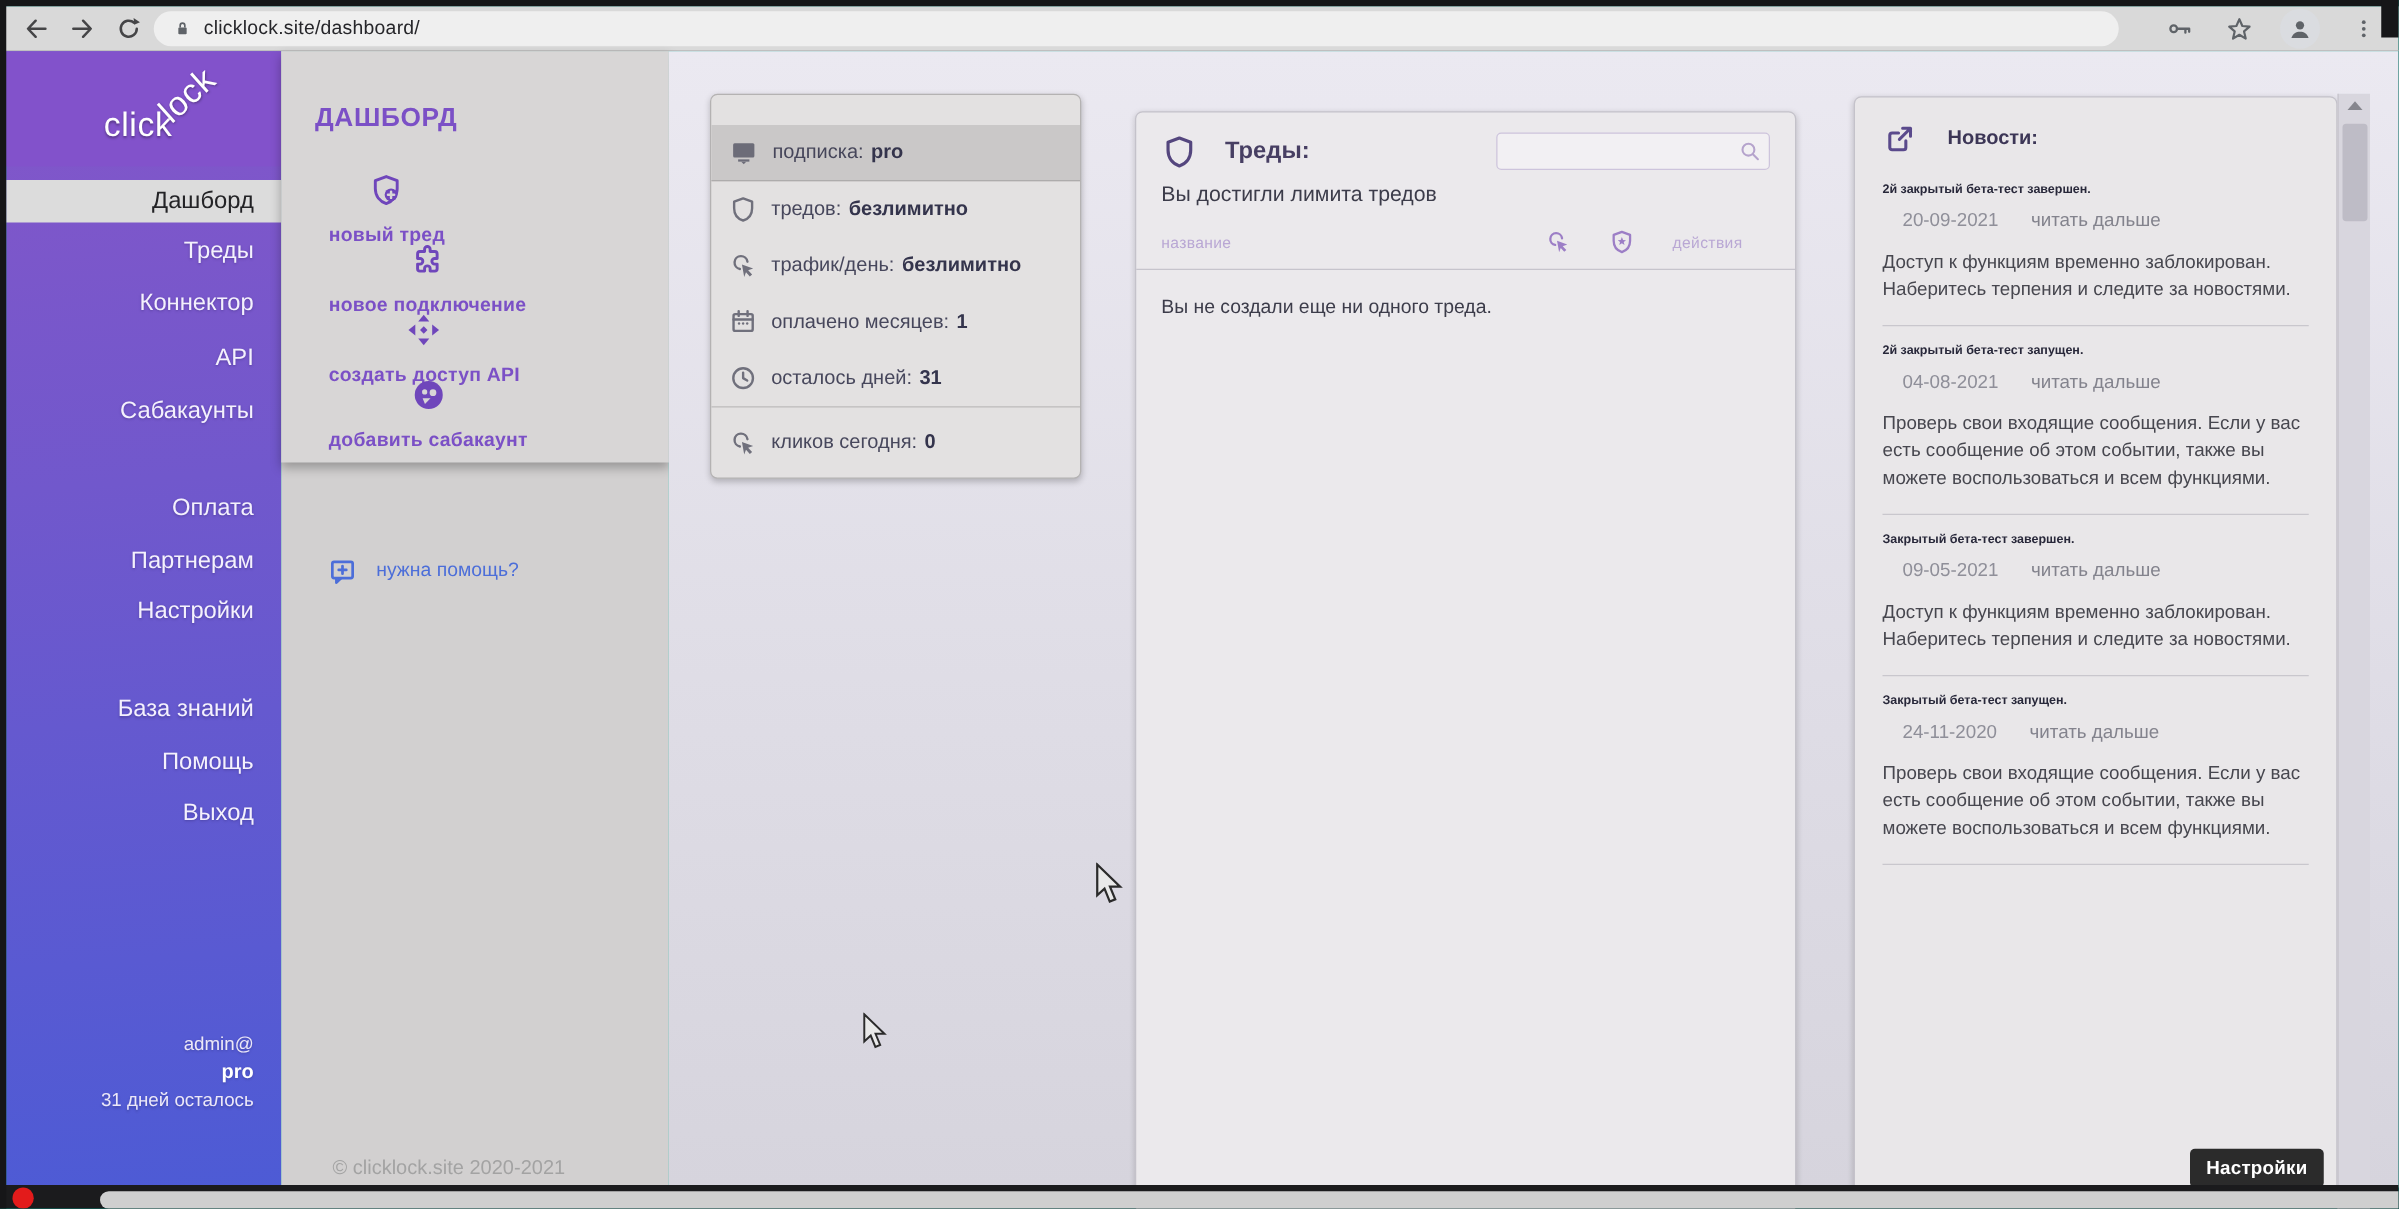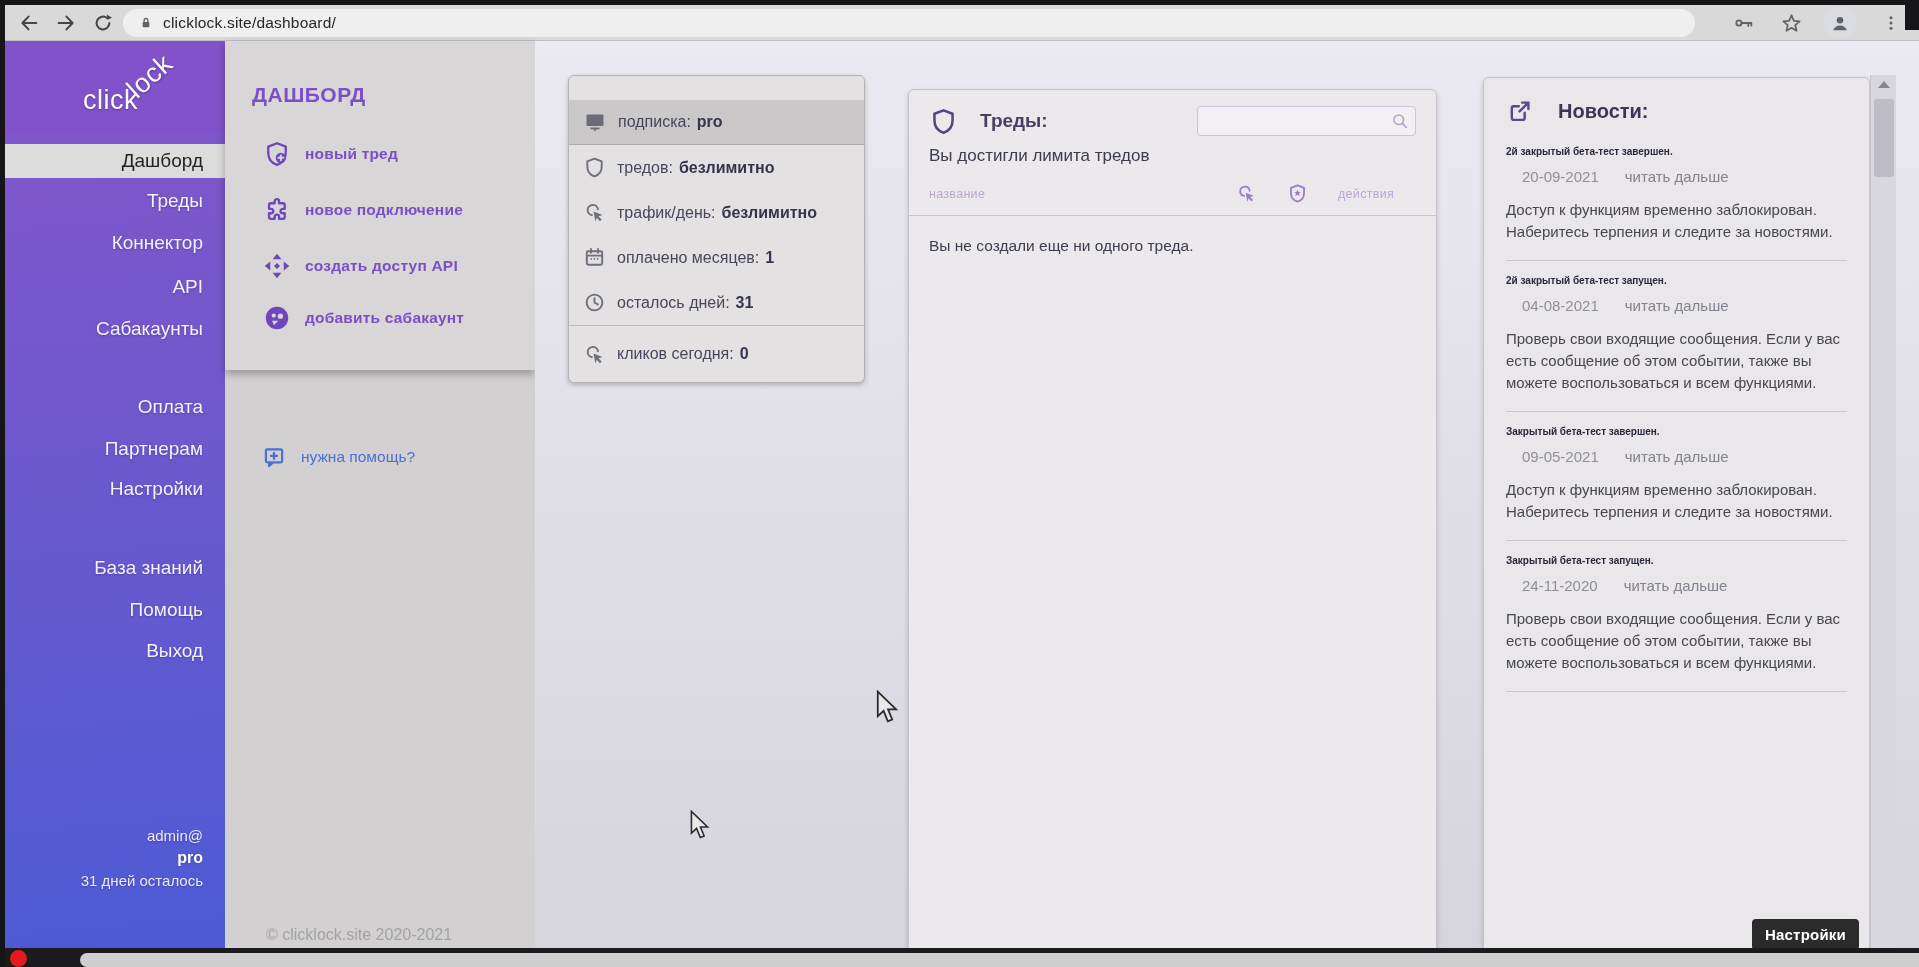--- a/index.html
+++ b/index.html
@@ -26,21 +26,21 @@
   .nav-item{position:absolute;right:0;left:0;text-align:right;padding-right:22px;font-size:19px;color:#f4f1fd;line-height:24px;cursor:pointer;text-shadow:0 1px 2px rgba(40,30,90,.35);}
   .nav-item.active{background:#dcdcdc;color:#232326;line-height:34px;text-shadow:none;}
   .account{position:absolute;right:0;left:0;text-align:right;padding-right:22px;color:#ece8f8;}
   .acc-line{position:absolute;right:22px;white-space:nowrap;font-size:15px;text-shadow:0 1px 2px rgba(30,30,80,.3);}
   .acc-plan{font-weight:bold;font-size:16px;color:#fff;}
 
   
   .menucol{position:absolute;left:225px;top:41px;width:310px;height:909px;background:#d2d0d0;}
   .raised{position:absolute;left:0;top:0;right:0;height:329px;background:#d8d6d6;box-shadow:0 4px 8px rgba(0,0,0,.28);}
   .dtitle{position:absolute;left:27px;top:42px;margin:0;font-size:21px;font-weight:bold;color:#7b50c6;letter-spacing:.5px;}
-  .action{position:absolute;left:38px;height:32px;display:flex;align-items:center;gap:14px;cursor:pointer;}
+  .action{position:absolute;left:38px;height:32px;display:flex;align-items:center;gap:14px;cursor:pointer;flex-direction:column;}
   .action .alabel{font-size:15.5px;font-weight:bold;color:#7b50c6;letter-spacing:.2px;}
   .action .aicon{color:#6f46bb;display:flex;}
   .help{position:absolute;left:36px;top:402px;height:28px;display:flex;align-items:center;gap:14px;cursor:pointer;}
   .help .hlabel{font-size:15.5px;font-weight:normal;color:#4c6ed9;}
   .copyright{position:absolute;left:41px;top:885px;font-size:16px;color:#a3a3a3;}
 
   
   .main{position:absolute;left:535px;top:41px;width:1384px;height:909px;background:linear-gradient(180deg,#ebe9f1 0%,#dfddE6 55%,#d6d4dd 100%);}
 
   
@@ -65,21 +65,21 @@
   .tp-cols{margin-top:17px;display:flex;align-items:center;padding-bottom:11px;border-bottom:1px solid #c6c4cc;margin-left:-20px;margin-right:-20px;padding-left:20px;padding-right:20px;}
   .tp-colname{font-size:12.5px;color:#b9a7d4;letter-spacing:.3px;}
   .tp-colicons{margin-left:auto;display:flex;align-items:center;gap:30px;color:#9c7ec6;}
   .tp-colactions{font-size:12.5px;color:#b9a7d4;margin-left:30px;margin-right:22px;letter-spacing:.3px;}
   .tp-empty{margin-top:21px;font-size:15.5px;color:#3c3c4a;}
 
   
   .news{position:absolute;left:948px;top:36px;width:387px;height:878px;background:#e9e7e9;border:1px solid #c4c2ca;border-radius:6px;box-shadow:0 2px 5px rgba(0,0,0,.18);padding:14px 22px 0 22px;overflow:hidden;}
   .np-header{display:flex;align-items:center;height:38px;margin-bottom:2px;}
   .np-header .npicon{color:#5a4a8c;display:flex;margin-right:24px;}
-  .np-title{margin:0;font-size:20px;font-weight:bold;color:#3c3656;}
+  .np-title{margin:0;font-size:16px;font-weight:bold;color:#3c3656;}
   .news-item{padding:14px 0 17px 0;border-bottom:1px solid #c9c7cd;}
   .ni-title{font-size:10px;font-weight:bold;color:#28283a;}
   .ni-meta{margin-top:11px;font-size:15px;color:#8f8f99;display:flex;gap:26px;margin-left:16px;}
   .ni-read{color:#83838d;cursor:pointer;}
   .ni-body{margin-top:14px;font-size:15px;line-height:22px;color:#47474f;}
 
   
   .scrollbar{position:absolute;left:1335px;top:34px;width:26px;height:918px;background:#d8d6de;border-left:1px solid #c6c4cc;}
   .sb-arrow{position:absolute;left:0;width:26px;height:18px;display:flex;align-items:center;justify-content:center;}
   .sb-arrow i{border-left:6px solid transparent;border-right:6px solid transparent;display:block;}

